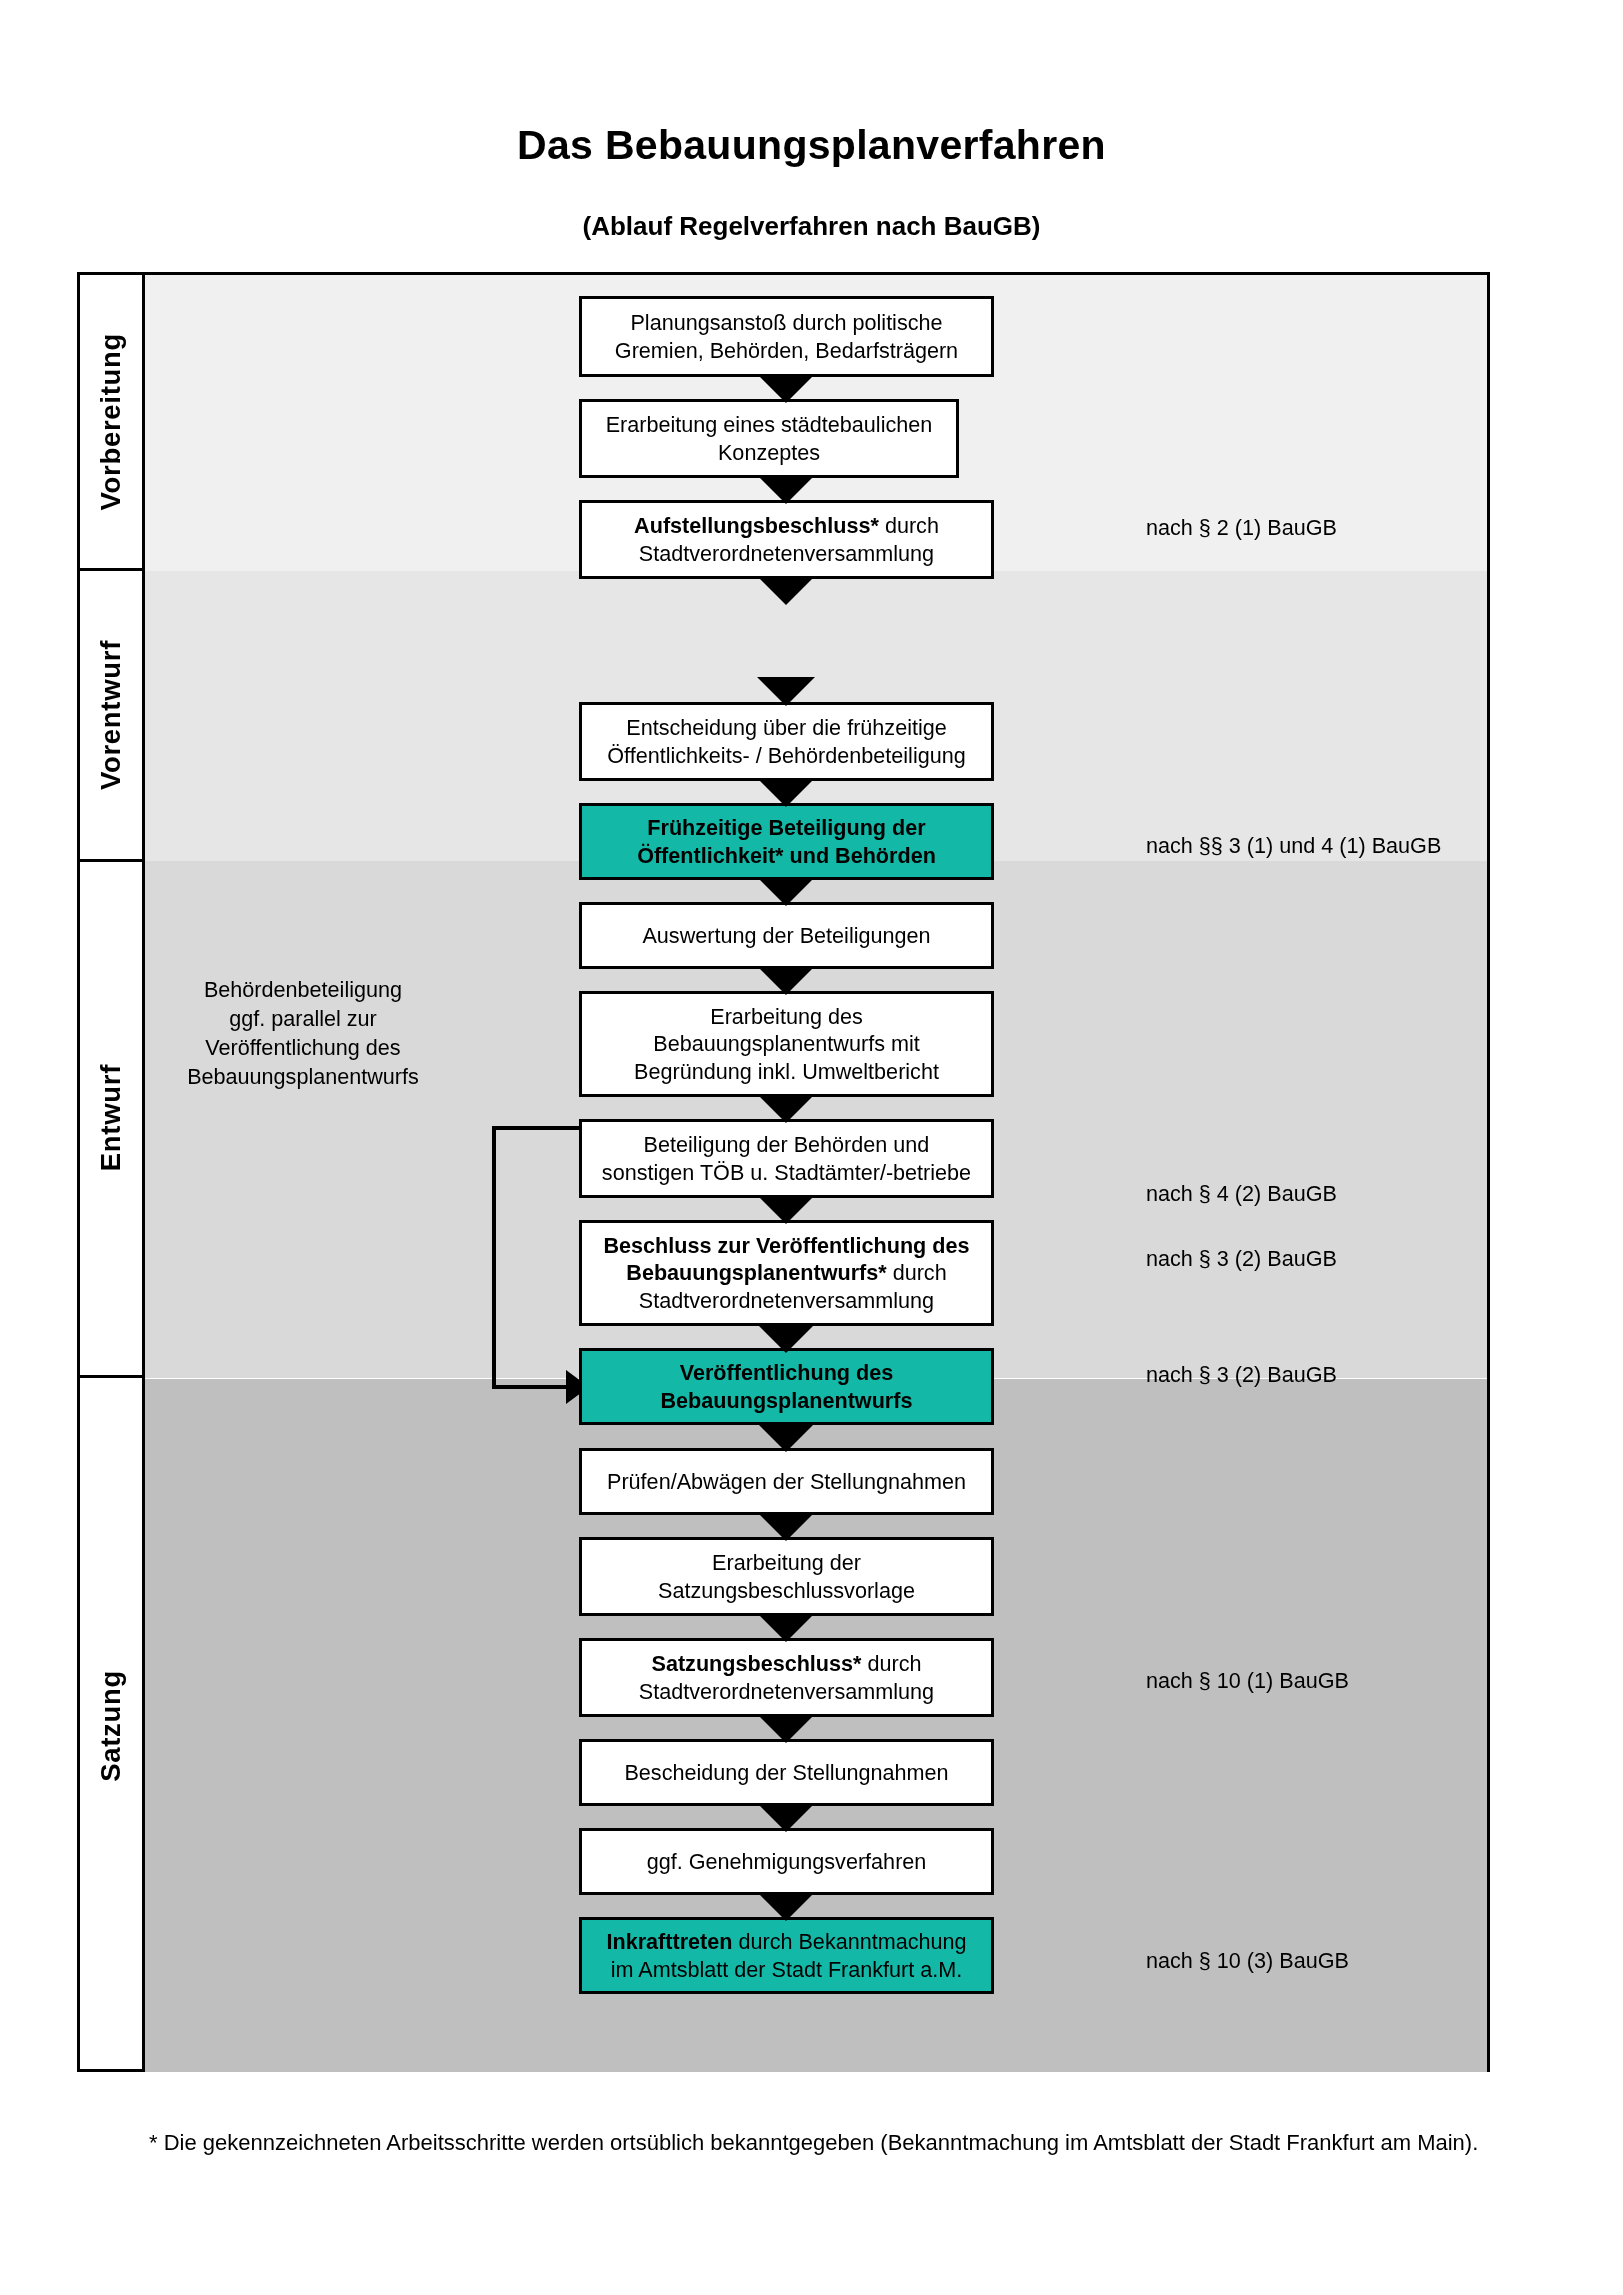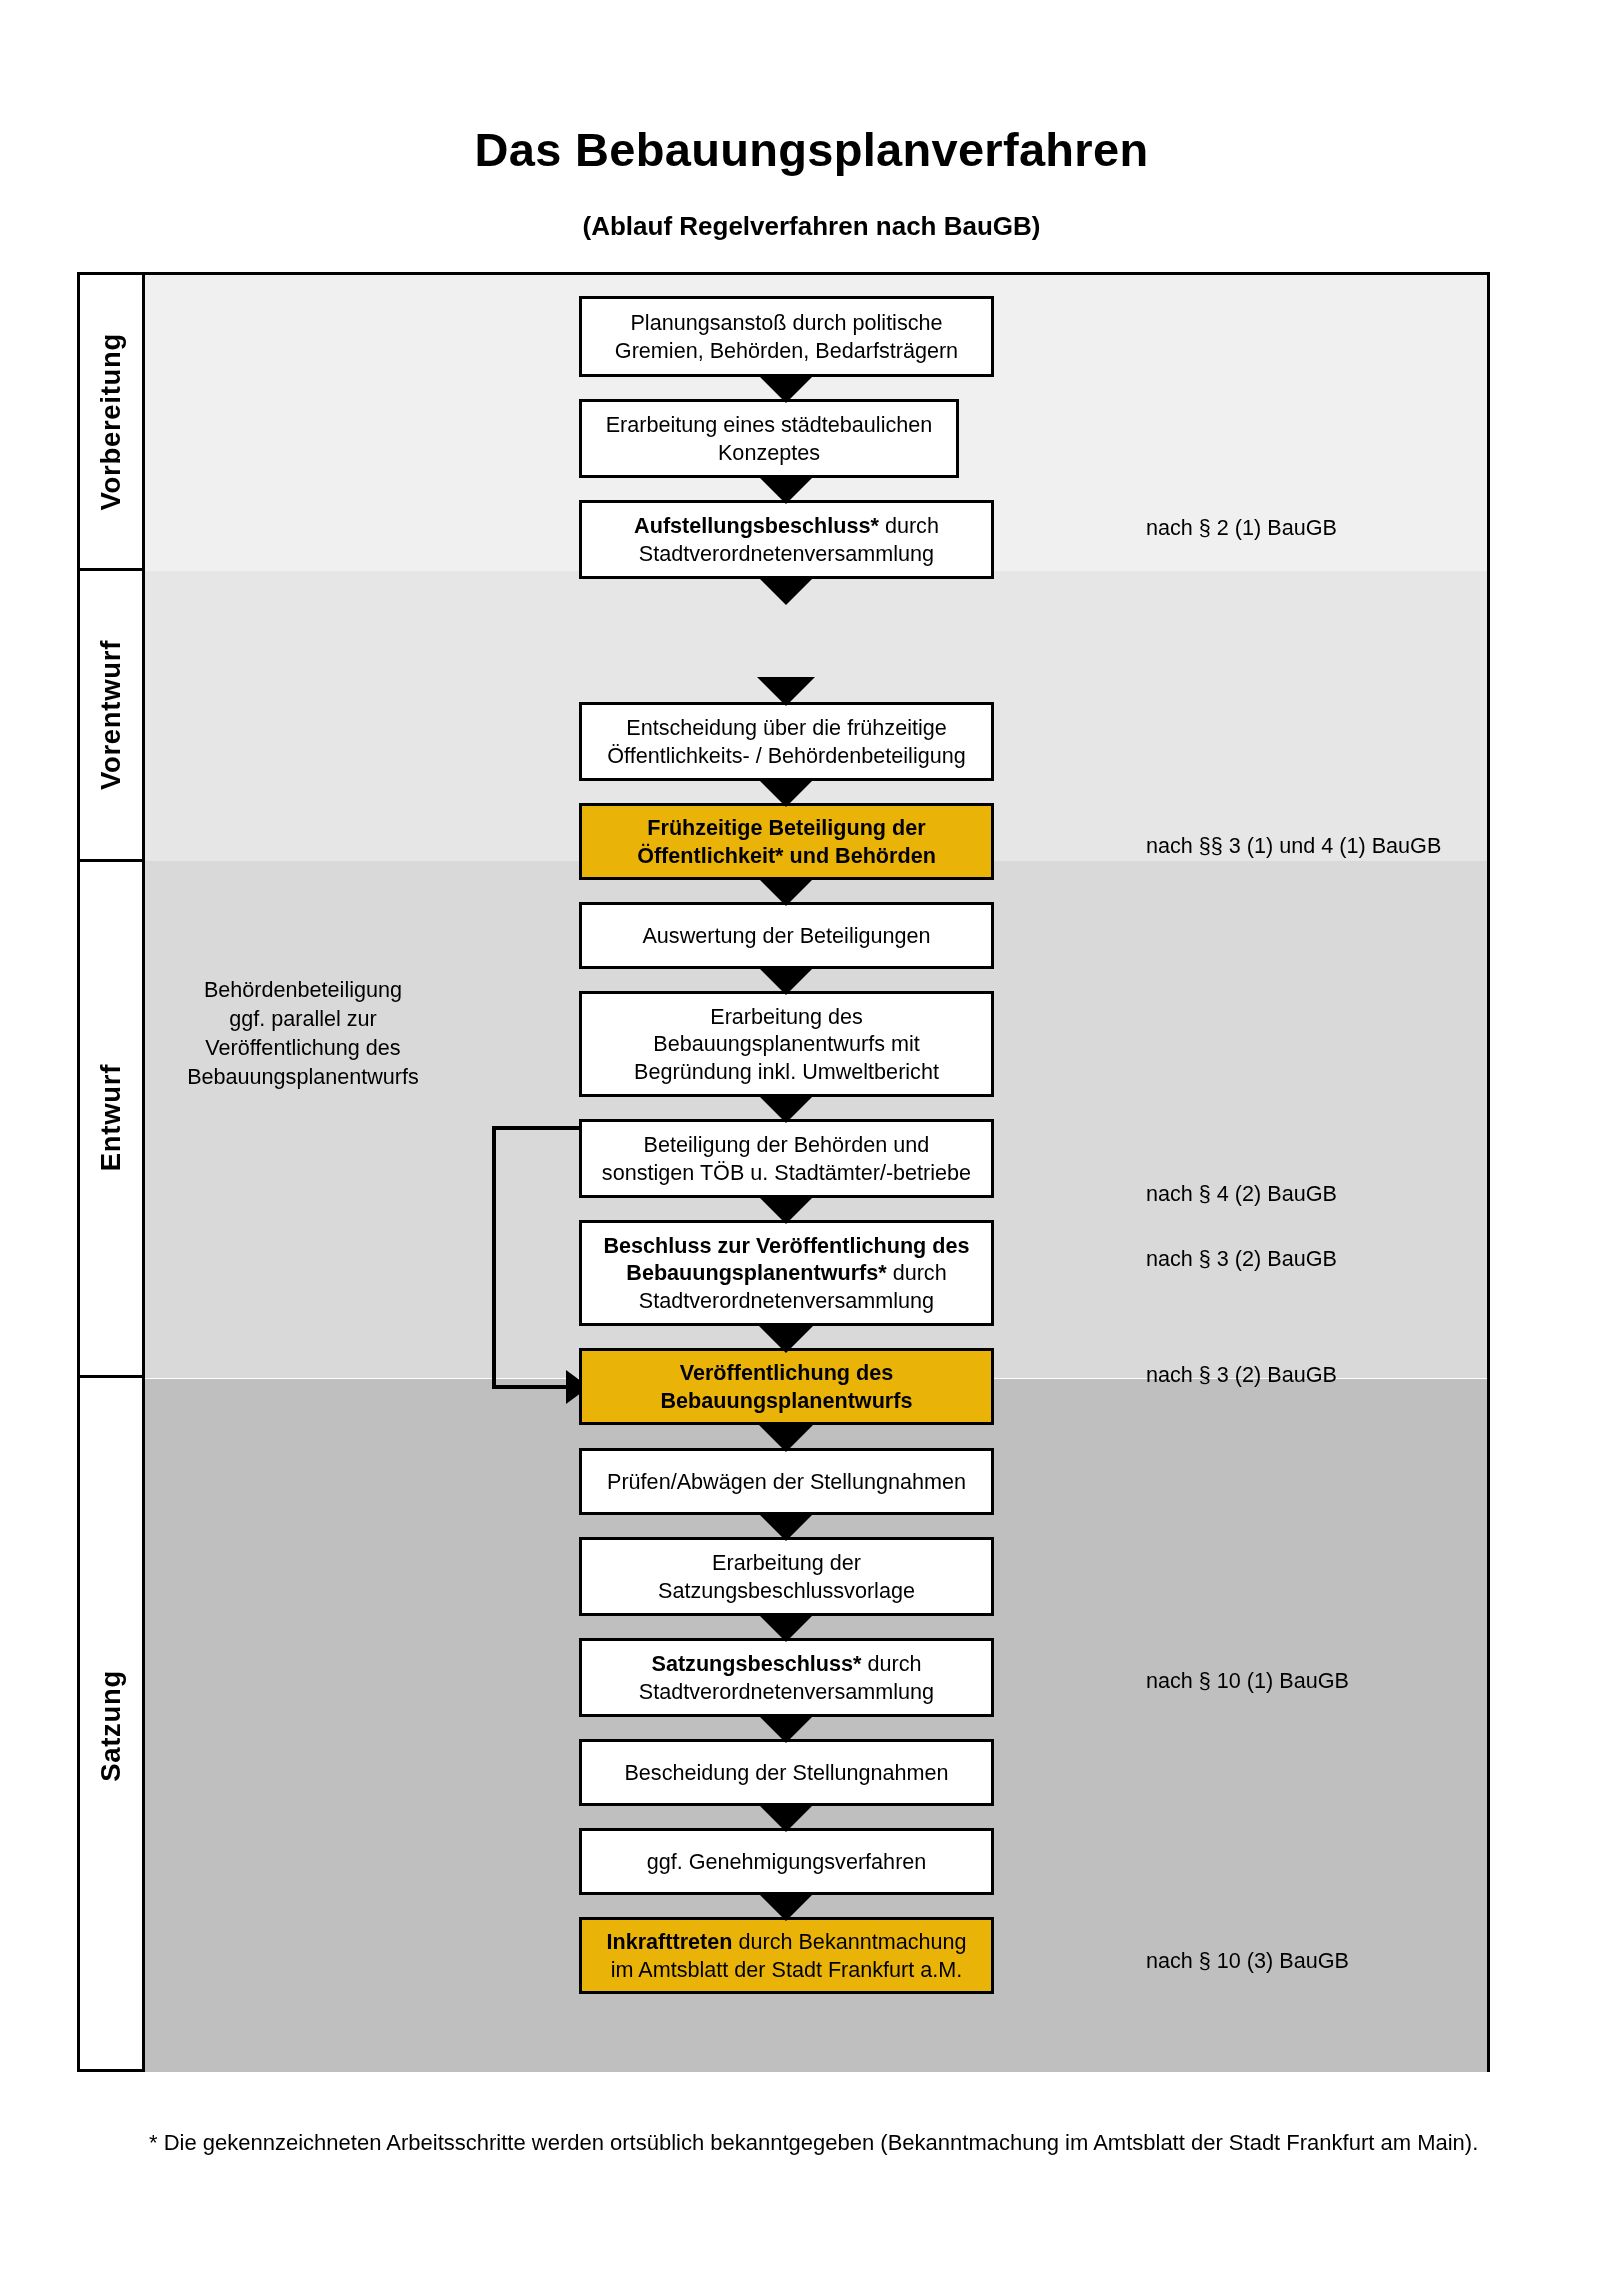--- a/index.html
+++ b/index.html
@@ -15,21 +15,21 @@
     position: relative;
     overflow: hidden;
   }
 
   
   .title {
     position: absolute;
     left: 0; right: 0;
     top: 122px;
     text-align: center;
-    font-size: 47px;
+    font-size: 41px;
     font-weight: bold;
     letter-spacing: 0.3px;
   }
   .subtitle {
     position: absolute;
     left: 0; right: 0;
     top: 211px;
     text-align: center;
     font-size: 26px;
     font-weight: bold;
@@ -94,21 +94,21 @@
     background: #ffffff;
     display: flex;
     align-items: center;
     justify-content: center;
     text-align: center;
     font-size: 21.6px;
     line-height: 1.28;
     padding: 2.6px 6.5px;
     z-index: 5;
   }
-  .box.blue { background: #eab308; }
+  .box.blue { background: #14b8a6; }
   .box b { font-weight: bold; }
 
   
   .arrow {
     position: absolute;
     width: 0;
     height: 0;
     border-left: 29px solid transparent;
     border-right: 29px solid transparent;
     border-top: 29px solid #000;

